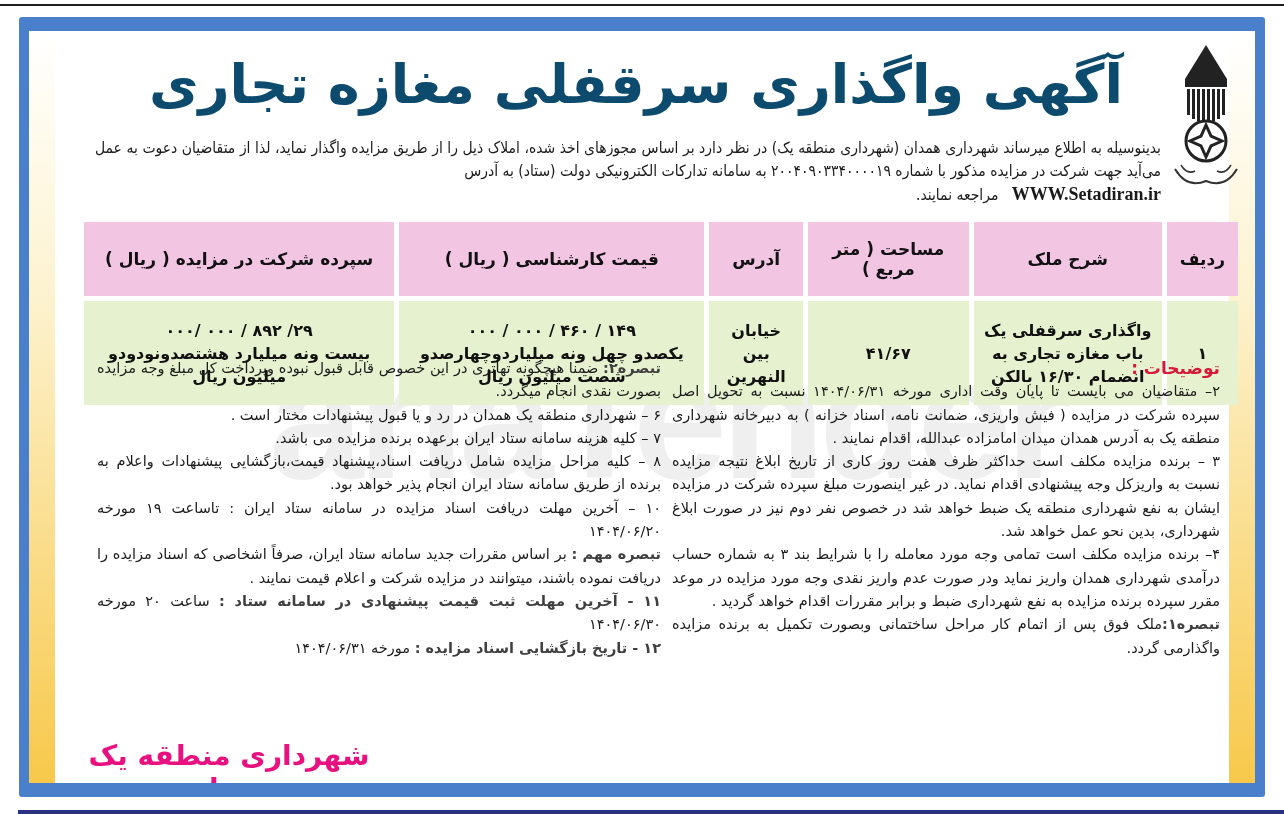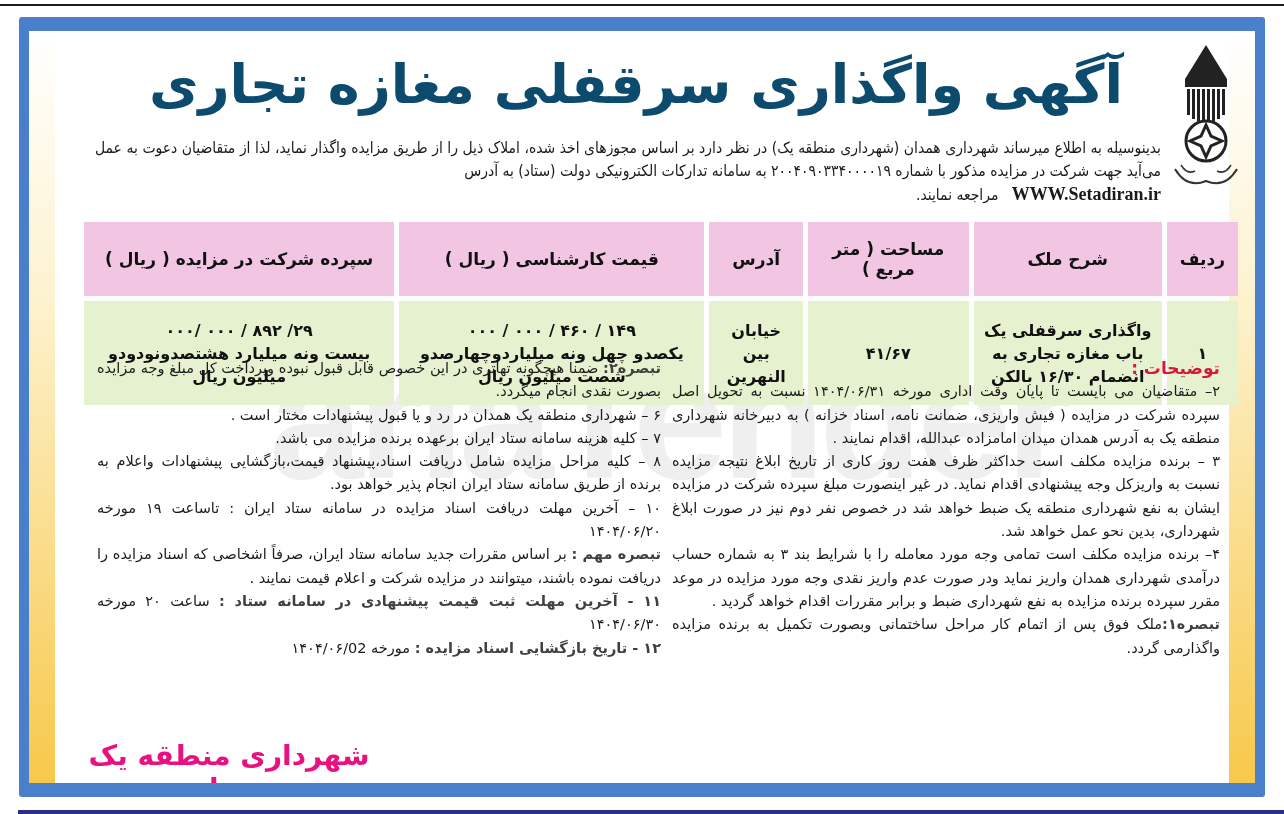--- a/index.html
+++ b/index.html
@@ -165,21 +165,21 @@
       <p>
         <span class="hl">تبصره مهم :</span>
         <span>بر اساس مقررات جدید سامانه ستاد ایران، صرفاً اشخاصی که اسناد مزایده را دریافت نموده باشند، میتوانند در مزایده شرکت و اعلام قیمت نمایند .</span>
       </p>
       <p>
         <span class="hl">۱۱ - آخرین مهلت ثبت قیمت پیشنهادی در سامانه ستاد :</span>
         <span>ساعت ۲۰ مورخه ۱۴۰۴/۰۶/۳۰</span>
       </p>
       <p>
         <span class="hl">۱۲ - تاریخ بازگشایی اسناد مزایده :</span>
-        <span>مورخه ۱۴۰۴/۰۶/02</span>
+        <span>مورخه ۱۴۰۴/۰۶/۳۱</span>
       </p>
     </div>
 
     <div class="sig">شهرداری منطقه یک همدان</div>
   </div>
 </div>
 
 <div class="bottom-rule"></div>
 
 </body></html>

